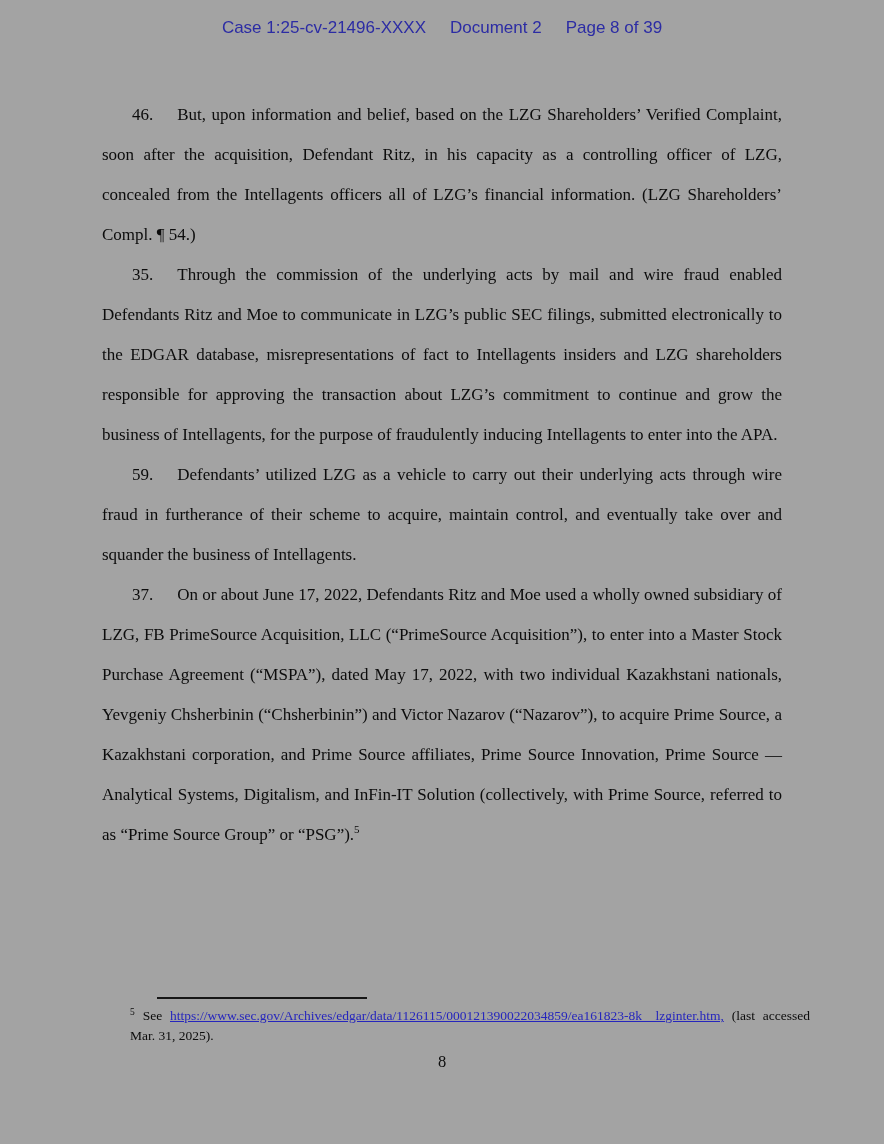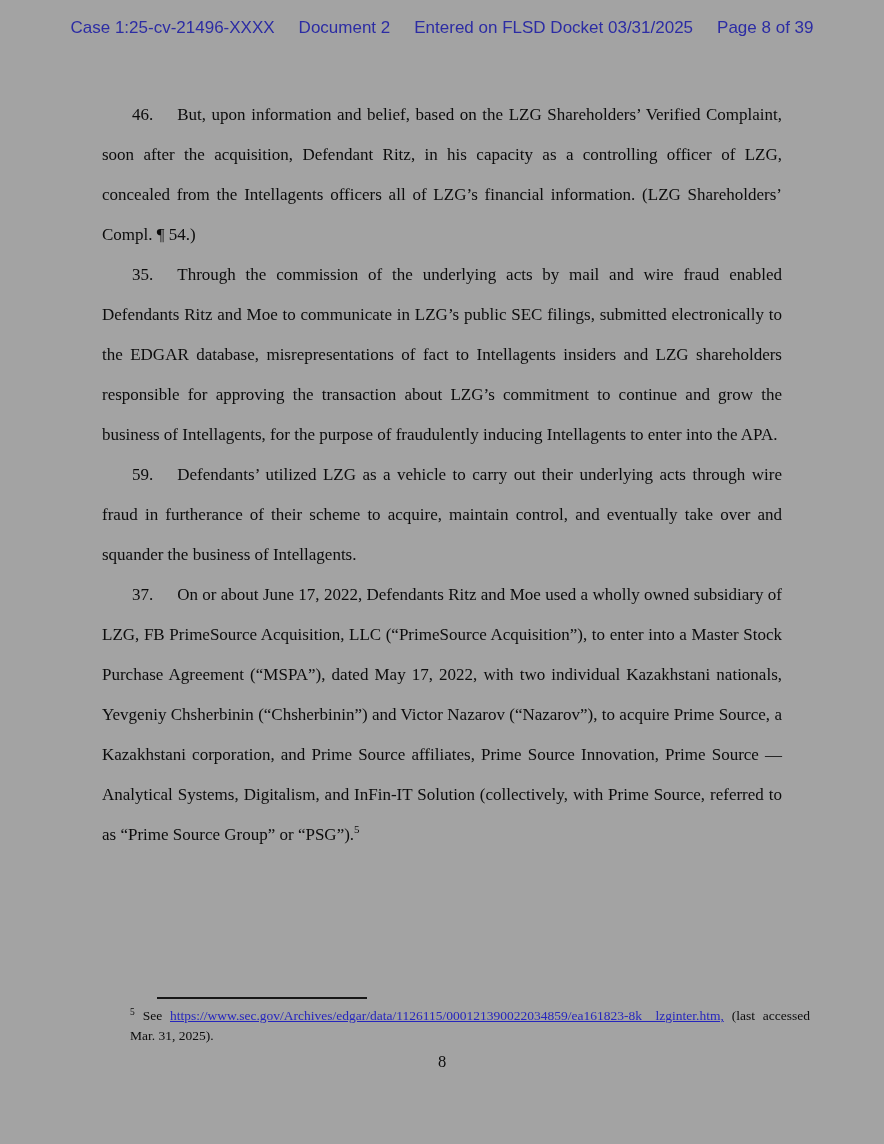--- a/index.html
+++ b/index.html
@@ -81,21 +81,20 @@
   }
 </style>
 </head>
 <body>
 
 <div class="page">
 
   <header class="stamp">
     <span>Case 1:25-cv-21496-XXXX</span>
     <span>Document 2</span>
-    <span>Entered on FLSD Docket 03/31/2025</span>
     <span>Page 8 of 39</span>
   </header>
 
   <main class="doc-body">
 
     <p class="para"><span>46.</span><span class="tab"></span><span>But, upon information and belief, based on the LZG Shareholders’ Verified Complaint, soon after the acquisition, Defendant Ritz, in his capacity as a controlling officer of LZG, concealed from the Intellagents officers all of LZG’s financial information. (LZG Shareholders’ Compl. ¶ 54.)</span></p>
 
     <p class="para"><span>35.</span><span class="tab"></span><span>Through the commission of the underlying acts by mail and wire fraud enabled Defendants Ritz and Moe to communicate in LZG’s public SEC filings, submitted electronically to the EDGAR database, misrepresentations of fact to Intellagents insiders and LZG shareholders responsible for approving the transaction about LZG’s commitment to continue and grow the business of Intellagents, for the purpose of fraudulently inducing Intellagents to enter into the APA.</span></p>
 
     <p class="para"><span>59.</span><span class="tab"></span><span>Defendants’ utilized LZG as a vehicle to carry out their underlying acts through wire fraud in furtherance of their scheme to acquire, maintain control, and eventually take over and squander the business of Intellagents.</span></p>

